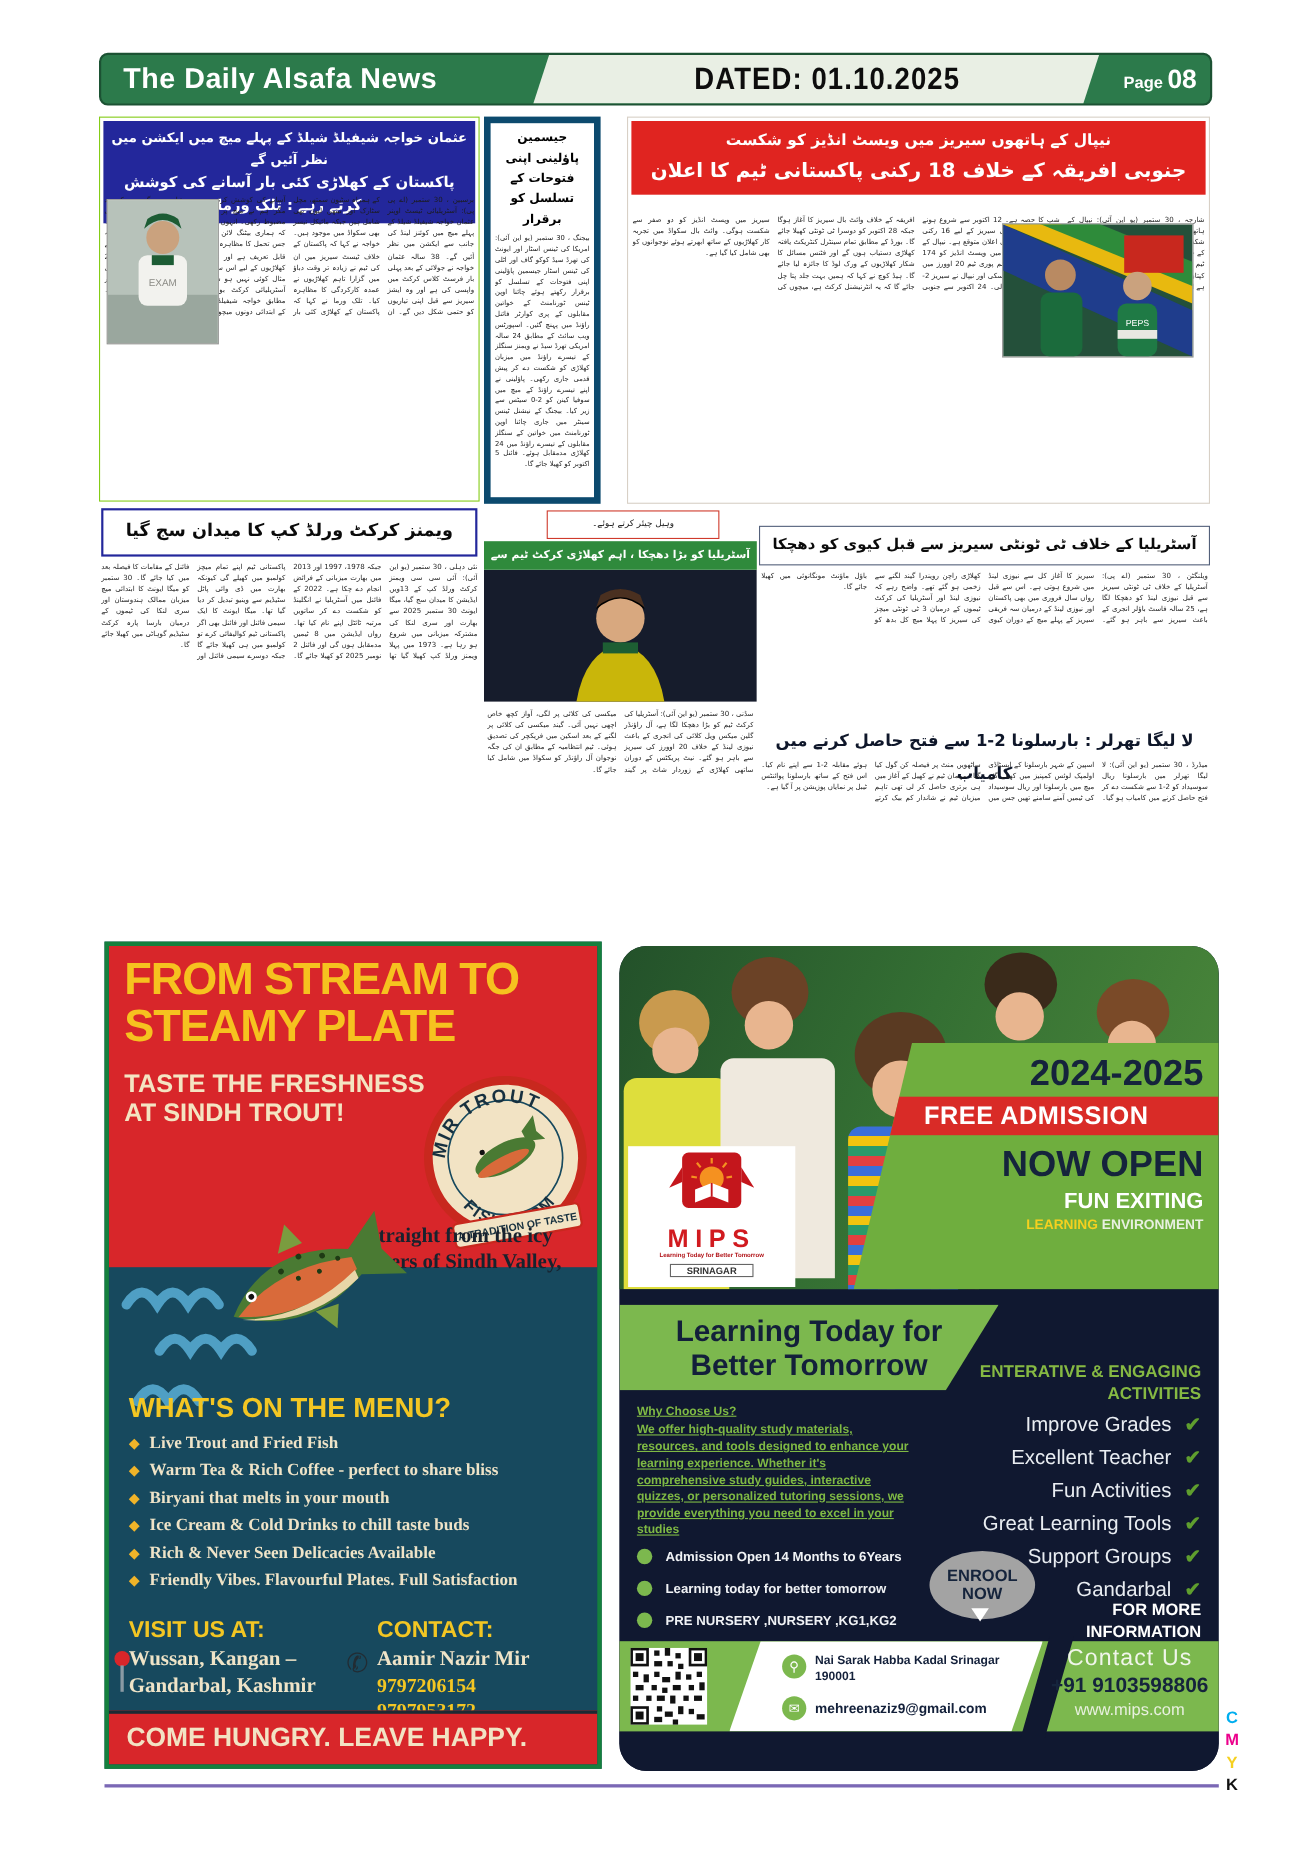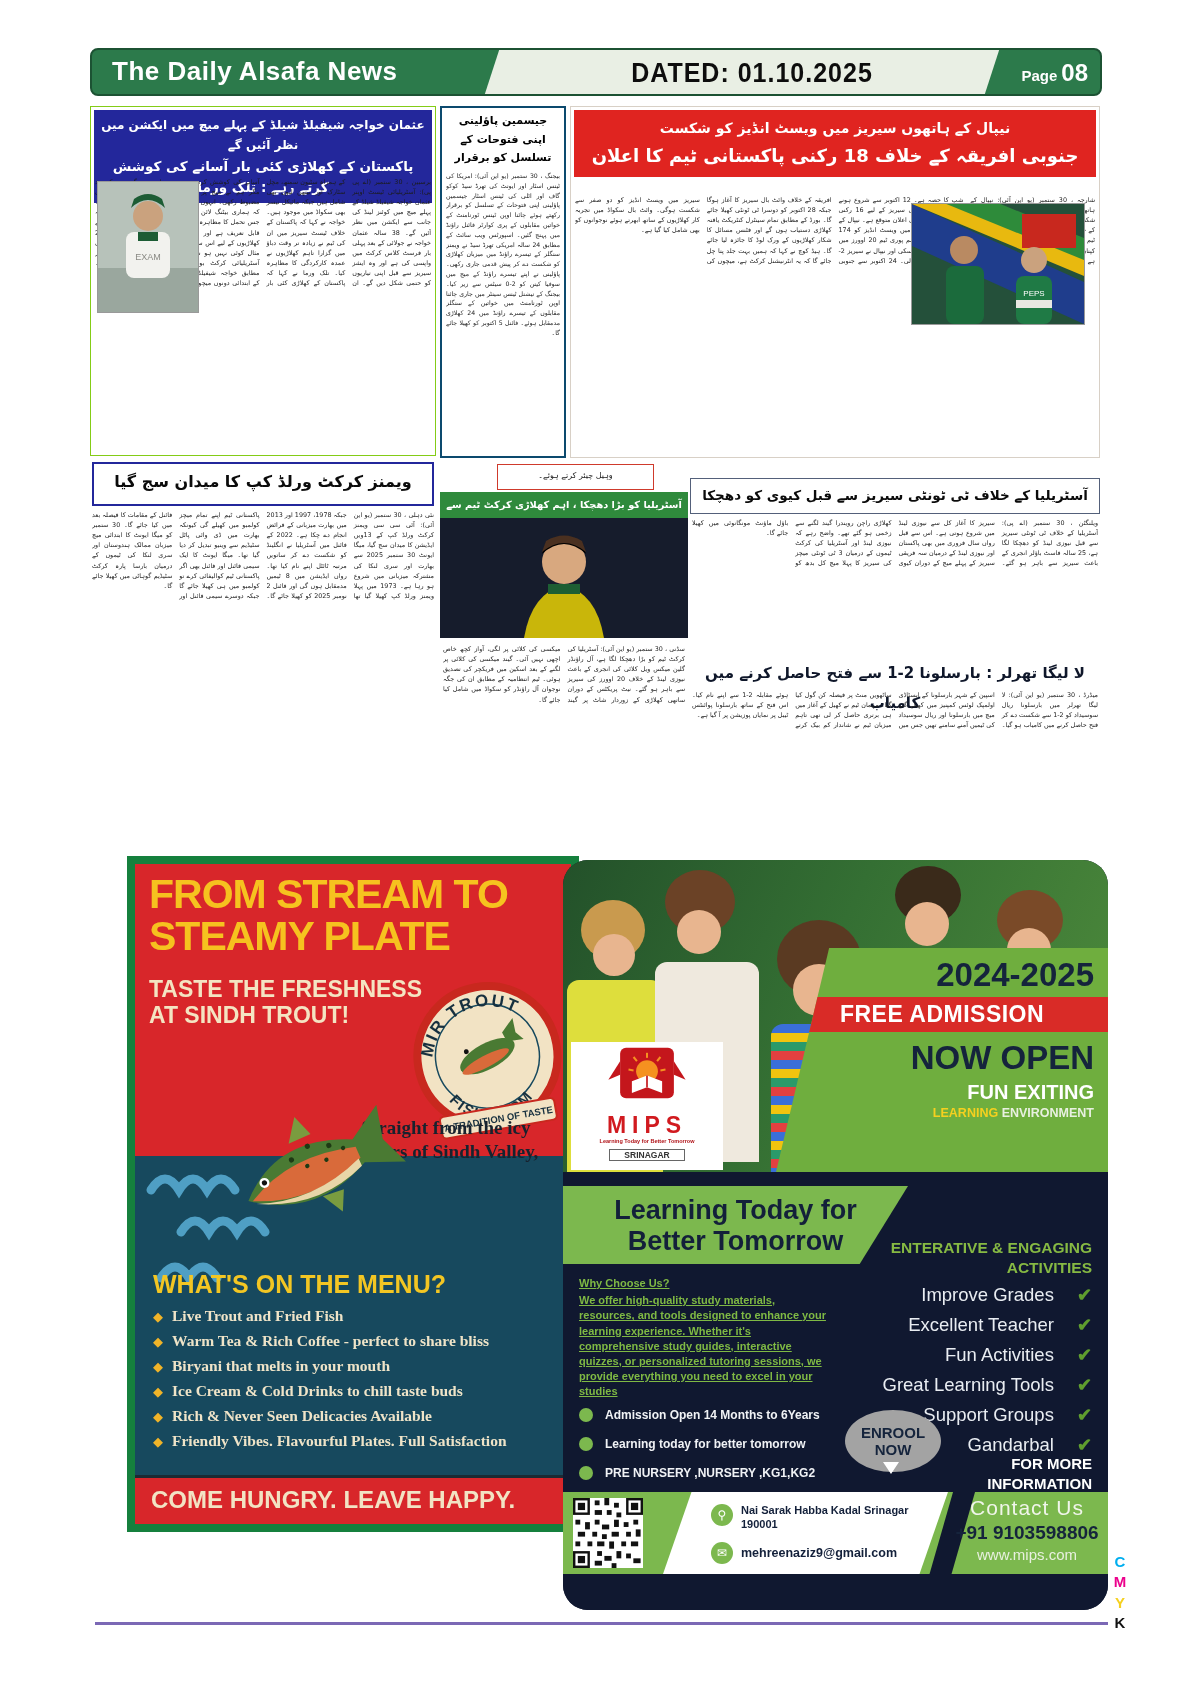--- a/index.html
+++ b/index.html
@@ -32,22 +32,22 @@
               font-size:16px;line-height:2.3;height:40px;}
   .head-boxed2{border:1.5px solid #53607a;text-align:center;font-weight:900;color:#0b0b0b;
               font-size:13.5px;line-height:2.4;height:34px;}
   .head-green{background:#2f8a3c;color:#fff;text-align:center;font-weight:bold;font-size:9.8px;
               line-height:26px;height:26px;}
   .head-plain{text-align:center;font-weight:900;color:#0f172a;font-size:15px;line-height:2;}
   .photo{position:absolute;z-index:3;border:1px solid #999;background:#cfd6cd;}
   .caption-strip{position:absolute;left:497px;top:464px;width:155px;height:24px;border:1.5px solid #cf3a2c;
                  background:#fff;z-index:4;text-align:center;font-size:8px;line-height:22px;color:#222;}
   
-  .trout{position:absolute;left:95px;top:856px;width:452px;height:676px;background:#17495e;
-         border:8px solid #15803d;box-sizing:border-box;overflow:hidden;margin-left:32px;}
+  .trout{position:absolute;left:95px;top:856px;width:452px;height:752px;background:#17495e;
+         border:4px solid #15803d;box-sizing:border-box;overflow:hidden;}
   .trout-red{position:absolute;left:0;top:0;right:0;height:292px;background:#d8262a;}
   .t-h1{position:absolute;left:14px;top:10px;color:#f6c21f;font-size:41px;font-weight:900;
         line-height:1.02;letter-spacing:-1px;}
   .t-sub{position:absolute;left:14px;top:112px;color:#f4e4c2;font-size:23px;font-weight:900;line-height:1.15;}
   .t-tag{position:absolute;right:10px;top:252px;width:230px;text-align:center;color:#18222e;
          font-family:"Liberation Serif",serif;font-weight:bold;font-size:19px;line-height:1.25;white-space:pre-line;}
   .t-badge{position:absolute;right:6px;top:116px;transform:rotate(-10deg);}
   .t-fish{position:absolute;left:66px;top:196px;}
   .t-waves{position:absolute;left:6px;top:298px;}
   .t-menu{position:absolute;left:18px;top:406px;right:12px;}
@@ -92,21 +92,21 @@
   .logo-tag{color:#b01116;font-size:5.5px;font-weight:bold;margin-top:1px;}
   .logo-city{display:inline-block;border:1px solid #666;font-size:8.5px;font-weight:bold;color:#333;
              margin-top:2px;padding:0 14px;}
   .mips-info{position:relative;height:320px;}
   .m-banner{position:absolute;left:0;top:14px;width:345px;height:78px;background:#7cb84e;
             clip-path:polygon(0 0,100% 0,86% 100%,0 100%);color:#13203a;font-weight:900;font-size:27px;
             text-align:center;line-height:1.15;padding-top:9px;box-sizing:border-box;white-space:pre-line;}
   .m-acts-title{position:absolute;right:16px;top:66px;text-align:right;color:#86b943;font-weight:900;
                 font-size:15.5px;line-height:1.3;white-space:pre-line;}
   .m-checklist{position:absolute;right:16px;top:112px;}
-  .chk{display:flex;justify-content:flex-end;align-items:center;gap:23px;margin-bottom:8px;}
+  .chk{display:flex;justify-content:flex-end;align-items:center;gap:12px;margin-bottom:8px;}
   .chk .lbl{color:#e9edf2;font-size:18.5px;}
   .chk .mk{color:#5f9e2e;font-size:18px;font-weight:900;}
   .m-why{position:absolute;left:16px;top:104px;width:252px;color:#7fb944;font-size:11px;font-weight:bold;
          line-height:1.38;text-decoration:underline;}
   .m-why .wt{display:block;margin-bottom:2px;}
   .m-bullets{position:absolute;left:16px;top:236px;}
   .mbul{display:flex;align-items:center;gap:12px;margin-bottom:15px;}
   .mbul .dot{width:14px;height:14px;border-radius:50%;background:#7cb84e;flex:none;}
   .mbul .bt{color:#f0f2f5;font-size:12px;font-weight:bold;}
   .m-bubble{position:absolute;left:282px;top:238px;width:96px;height:62px;background:#a3a3a3;border-radius:50%;
@@ -162,21 +162,21 @@
       <rect width="100" height="130" fill="#b7c2ba"></rect>
       <rect y="86" width="100" height="44" fill="#9aa79e"></rect>
       <circle cx="50" cy="34" r="15" fill="#caa27e"></circle>
       <path d="M33,26 q17,-16 34,0 l-3,-9 q-14,-10 -28,0 z" fill="#1c5c34"></path>
       <rect x="28" y="50" width="44" height="46" rx="8" fill="#f2f2ee"></rect>
       <rect x="40" y="50" width="20" height="9" fill="#1c5c34"></rect>
       <text x="50" y="78" font-size="9" fill="#8a8a84" text-anchor="middle" font-family="Liberation Sans">EXAM</text>
     </svg>
   </div>
 
-  <div class="art" style="left:440px;top:106px;width:126px;height:352px;border:2px solid #0c4a6e;padding:4px;">
+  <div class="art" style="left:440px;top:106px;width:106px;height:352px;border:6px solid #0c4a6e;padding:4px;">
     <div class="uhead" style="font-size:11px;font-weight:bold;text-align:center;line-height:1.7;margin-bottom:3px;">جیسمین پاؤلینی اپنی فتوحات کے تسلسل کو برقرار</div>
     <div class="ubody" style="height:292px;font-size:6.2px;">بیجنگ ، 30 ستمبر (یو این آئی): امریکا کی ٹینس اسٹار اور ایونٹ کی تھرڈ سیڈ کوکو گاف اور اٹلی کی ٹینس اسٹار جیسمین پاؤلینی اپنی فتوحات کے تسلسل کو برقرار رکھتے ہوئے چائنا اوپن ٹینس ٹورنامنٹ کے خواتین مقابلوں کے پری کوارٹر فائنل راؤنڈ میں پہنچ گئیں۔ اسپورٹس ویب سائٹ کے مطابق 24 سالہ امریکی تھرڈ سیڈ نے ویمنز سنگلز کے تیسرے راؤنڈ میں میزبان کھلاڑی کو شکست دے کر پیش قدمی جاری رکھی۔ پاؤلینی نے اپنے تیسرے راؤنڈ کے میچ میں سوفیا کینن کو 2-0 سیٹس سے زیر کیا۔ بیجنگ کے نیشنل ٹینس سینٹر میں جاری چائنا اوپن ٹورنامنٹ میں خواتین کے سنگلز مقابلوں کے تیسرے راؤنڈ میں 24 کھلاڑی مدمقابل ہوئے۔ فائنل 5 اکتوبر کو کھیلا جائے گا۔</div>
   </div>
   <div class="caption-strip uhead">وہیل چیئر کرتے ہوئے۔</div>
 
   <div class="art" style="left:570px;top:106px;width:530px;height:352px;border:1px solid #d8d0c6;">
     <div class="head-red">
       <div class="l1 uhead">نیپال کے ہاتھوں سیریز میں ویسٹ انڈیز کو شکست</div>
       <div class="l2 uhead">جنوبی افریقہ کے خلاف 18 رکنی پاکستانی ٹیم کا اعلان</div>
     </div>

